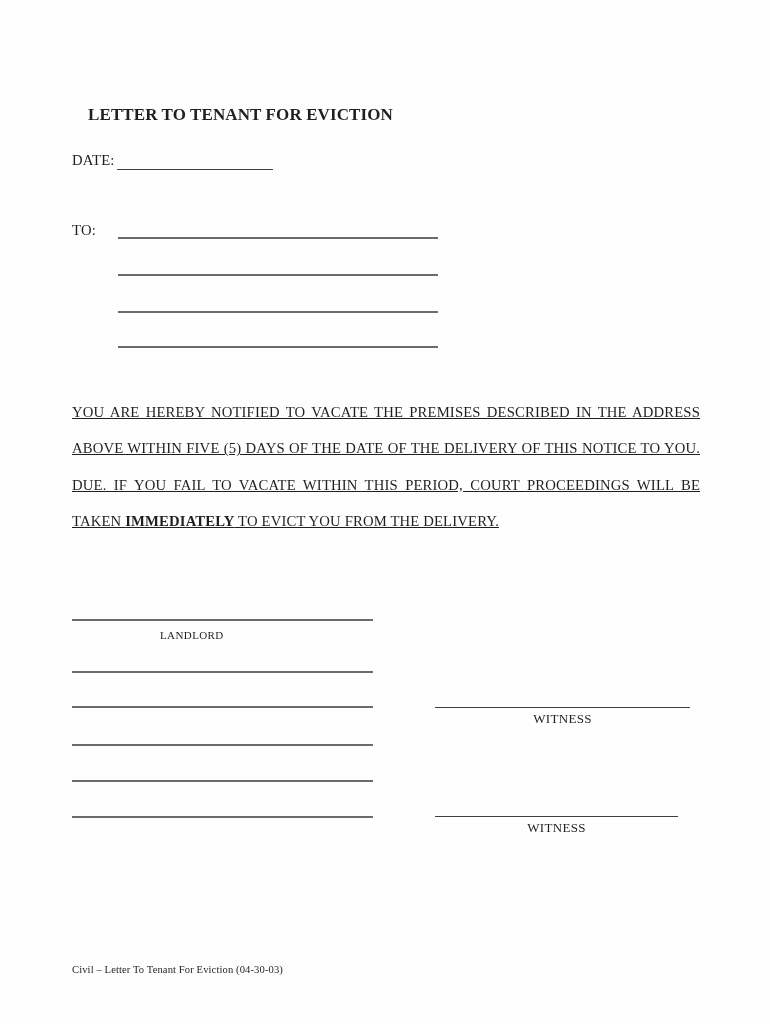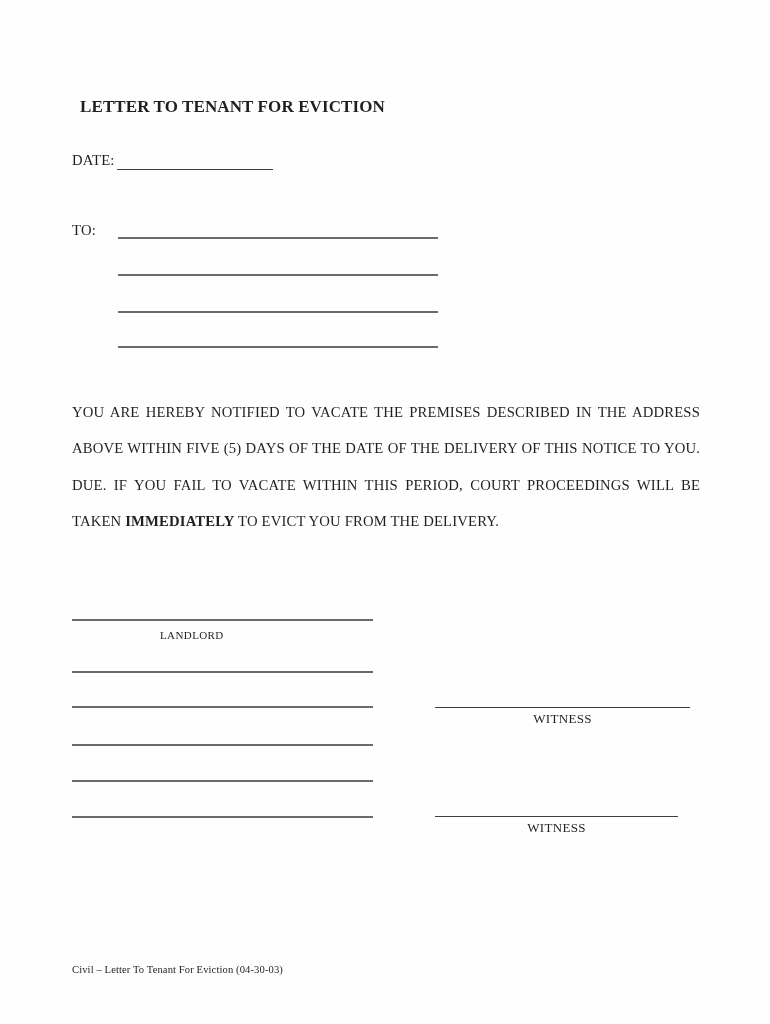--- a/index.html
+++ b/index.html
@@ -13,21 +13,21 @@
     height: 1024px;
     background: #fefefe;
     font-family: "Liberation Serif", "DejaVu Serif", serif;
     color: #1f1f1f;
     overflow: hidden;
   }
   .title {
     position: absolute;
     left: 72px;
     top: 89px;
-    margin: 8px;
+    margin: 16px;
     font-size: 17px;
     font-weight: bold;
     letter-spacing: 0.1px;
     white-space: nowrap;
   }
   .label {
     position: absolute;
     font-size: 14.7px;
     letter-spacing: 0.2px;
     white-space: nowrap;
@@ -52,20 +52,21 @@
     left: 72px;
     top: 394px;
     width: 628px;
   }
   .bodyline {
     font-size: 14.7px;
     line-height: 36.45px;
     letter-spacing: 0.15px;
     text-align: justify;
     text-align-last: justify;
+    text-decoration: underline;
   }
   .bodyline.last {
     text-align: left;
     text-align-last: left;
   }
   .bold {
     font-weight: bold;
   }
   .small-label {
     position: absolute;

